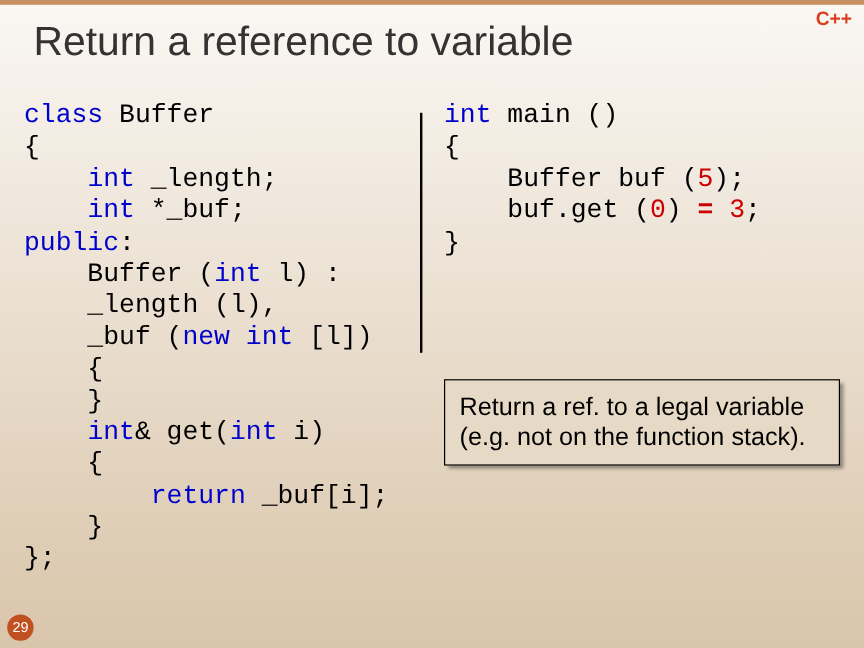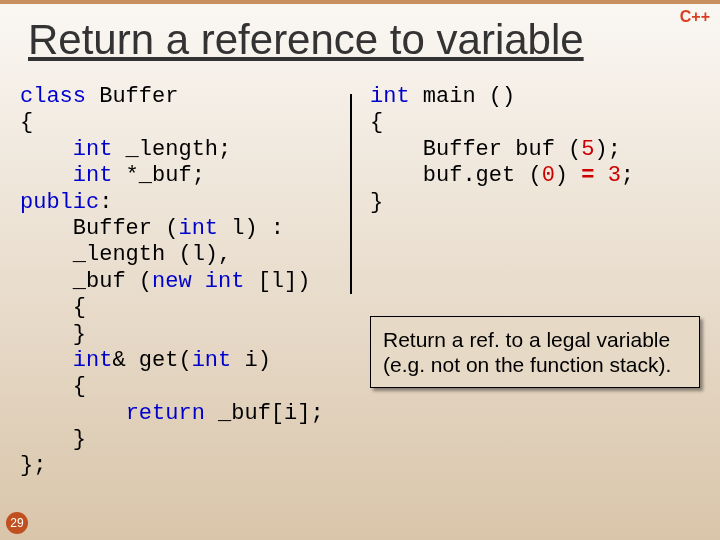--- a/index.html
+++ b/index.html
@@ -17,25 +17,24 @@
     border-top: 4px solid #c89060;
   }
   .cpp-badge {
     position: absolute;
     top: 4px; right: 10px;
     font-weight: bold;
     font-size: 16px;
     color: #d94020;
   }
   .title {
-    font-size: 42px;
+    font-size: 34px;
     color: #333;
     padding: 12px 4px 0 28px;
     font-weight: normal;
-    text-decoration: underline;
   }
   .content {
     position: absolute;
     top: 80px; left: 20px; right: 20px; bottom: 20px;
     display: flex;
     justify-content: space-between;
   }
   .col-left {
     flex: 0 0 330px;
     padding-right: 10px;

